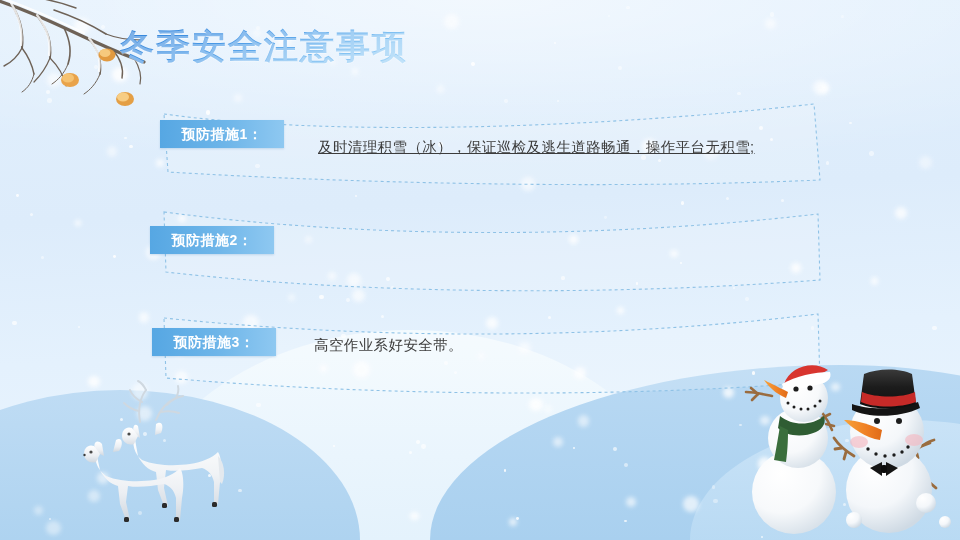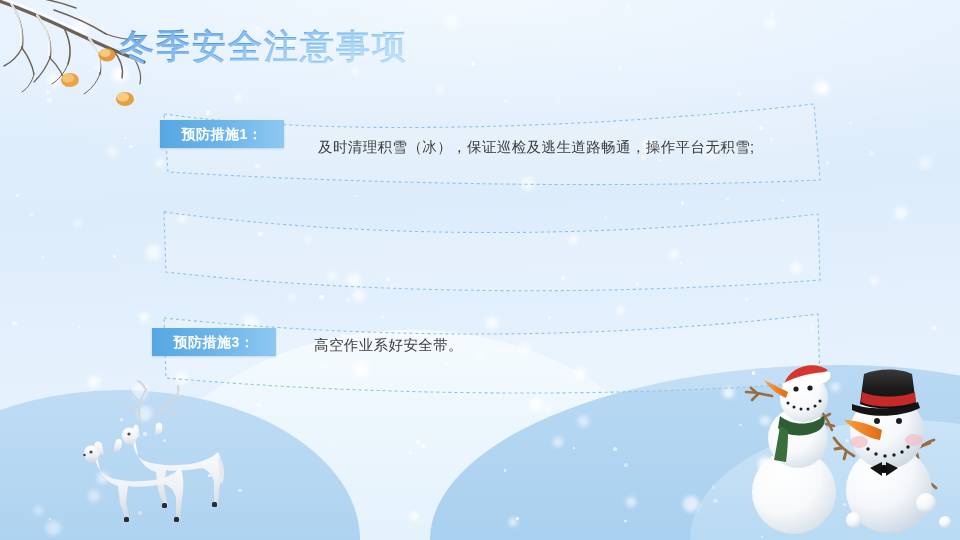--- a/index.html
+++ b/index.html
@@ -123,21 +123,21 @@
   .label-2 { left: 150px; top: 226px; }
   .label-3 { left: 152px; top: 328px; }
 
   .measure-text {
     position: absolute;
     color: #3c3c3c;
     font-size: 14.5px;
     letter-spacing: .4px;
     white-space: nowrap;
   }
-  .text-1 { left: 318px; top: 138px; }
+  .text-1 { left: 318px; top: 138px; text-decoration: underline; }
   .text-2 { left: 312px; top: 242px; }
   .text-3 { left: 314px; top: 336px; }
 
   
   .branch {
     position: absolute;
     left: -6px;
     top: -8px;
     width: 190px;
     height: 130px;
@@ -372,20 +372,21 @@
     </svg>
   </div>
   <div class="measure-label label-1">预防措施1：</div>
   <div class="measure-text text-1">及时清理积雪（冰），保证巡检及逃生道路畅通，操作平台无积雪;</div>
 
   <div class="ribbon ribbon-2">
     <svg viewBox="0 0 660 88" preserveAspectRatio="none">
       <path d="M2 6 C 200 32, 430 34, 656 8 L 658 74 C 420 92, 180 86, 4 66 Z" fill="rgba(255,255,255,0.16)" stroke="#8fc2e6" stroke-width="1.1" stroke-dasharray="3 3" vector-effect="non-scaling-stroke"></path>
     </svg>
   </div>
+  <div class="measure-label label-2">预防措施2：</div>
 
   <div class="ribbon ribbon-3">
     <svg viewBox="0 0 660 88" preserveAspectRatio="none">
       <path d="M2 8 C 220 30, 440 30, 656 4 L 658 72 C 430 90, 190 84, 4 68 Z" fill="rgba(255,255,255,0.16)" stroke="#8fc2e6" stroke-width="1.1" stroke-dasharray="3 3" vector-effect="non-scaling-stroke"></path>
     </svg>
   </div>
   <div class="measure-label label-3">预防措施3：</div>
   <div class="measure-text text-3">高空作业系好安全带。</div>
 
   <svg class="deer-group" viewBox="0 0 170 152">

